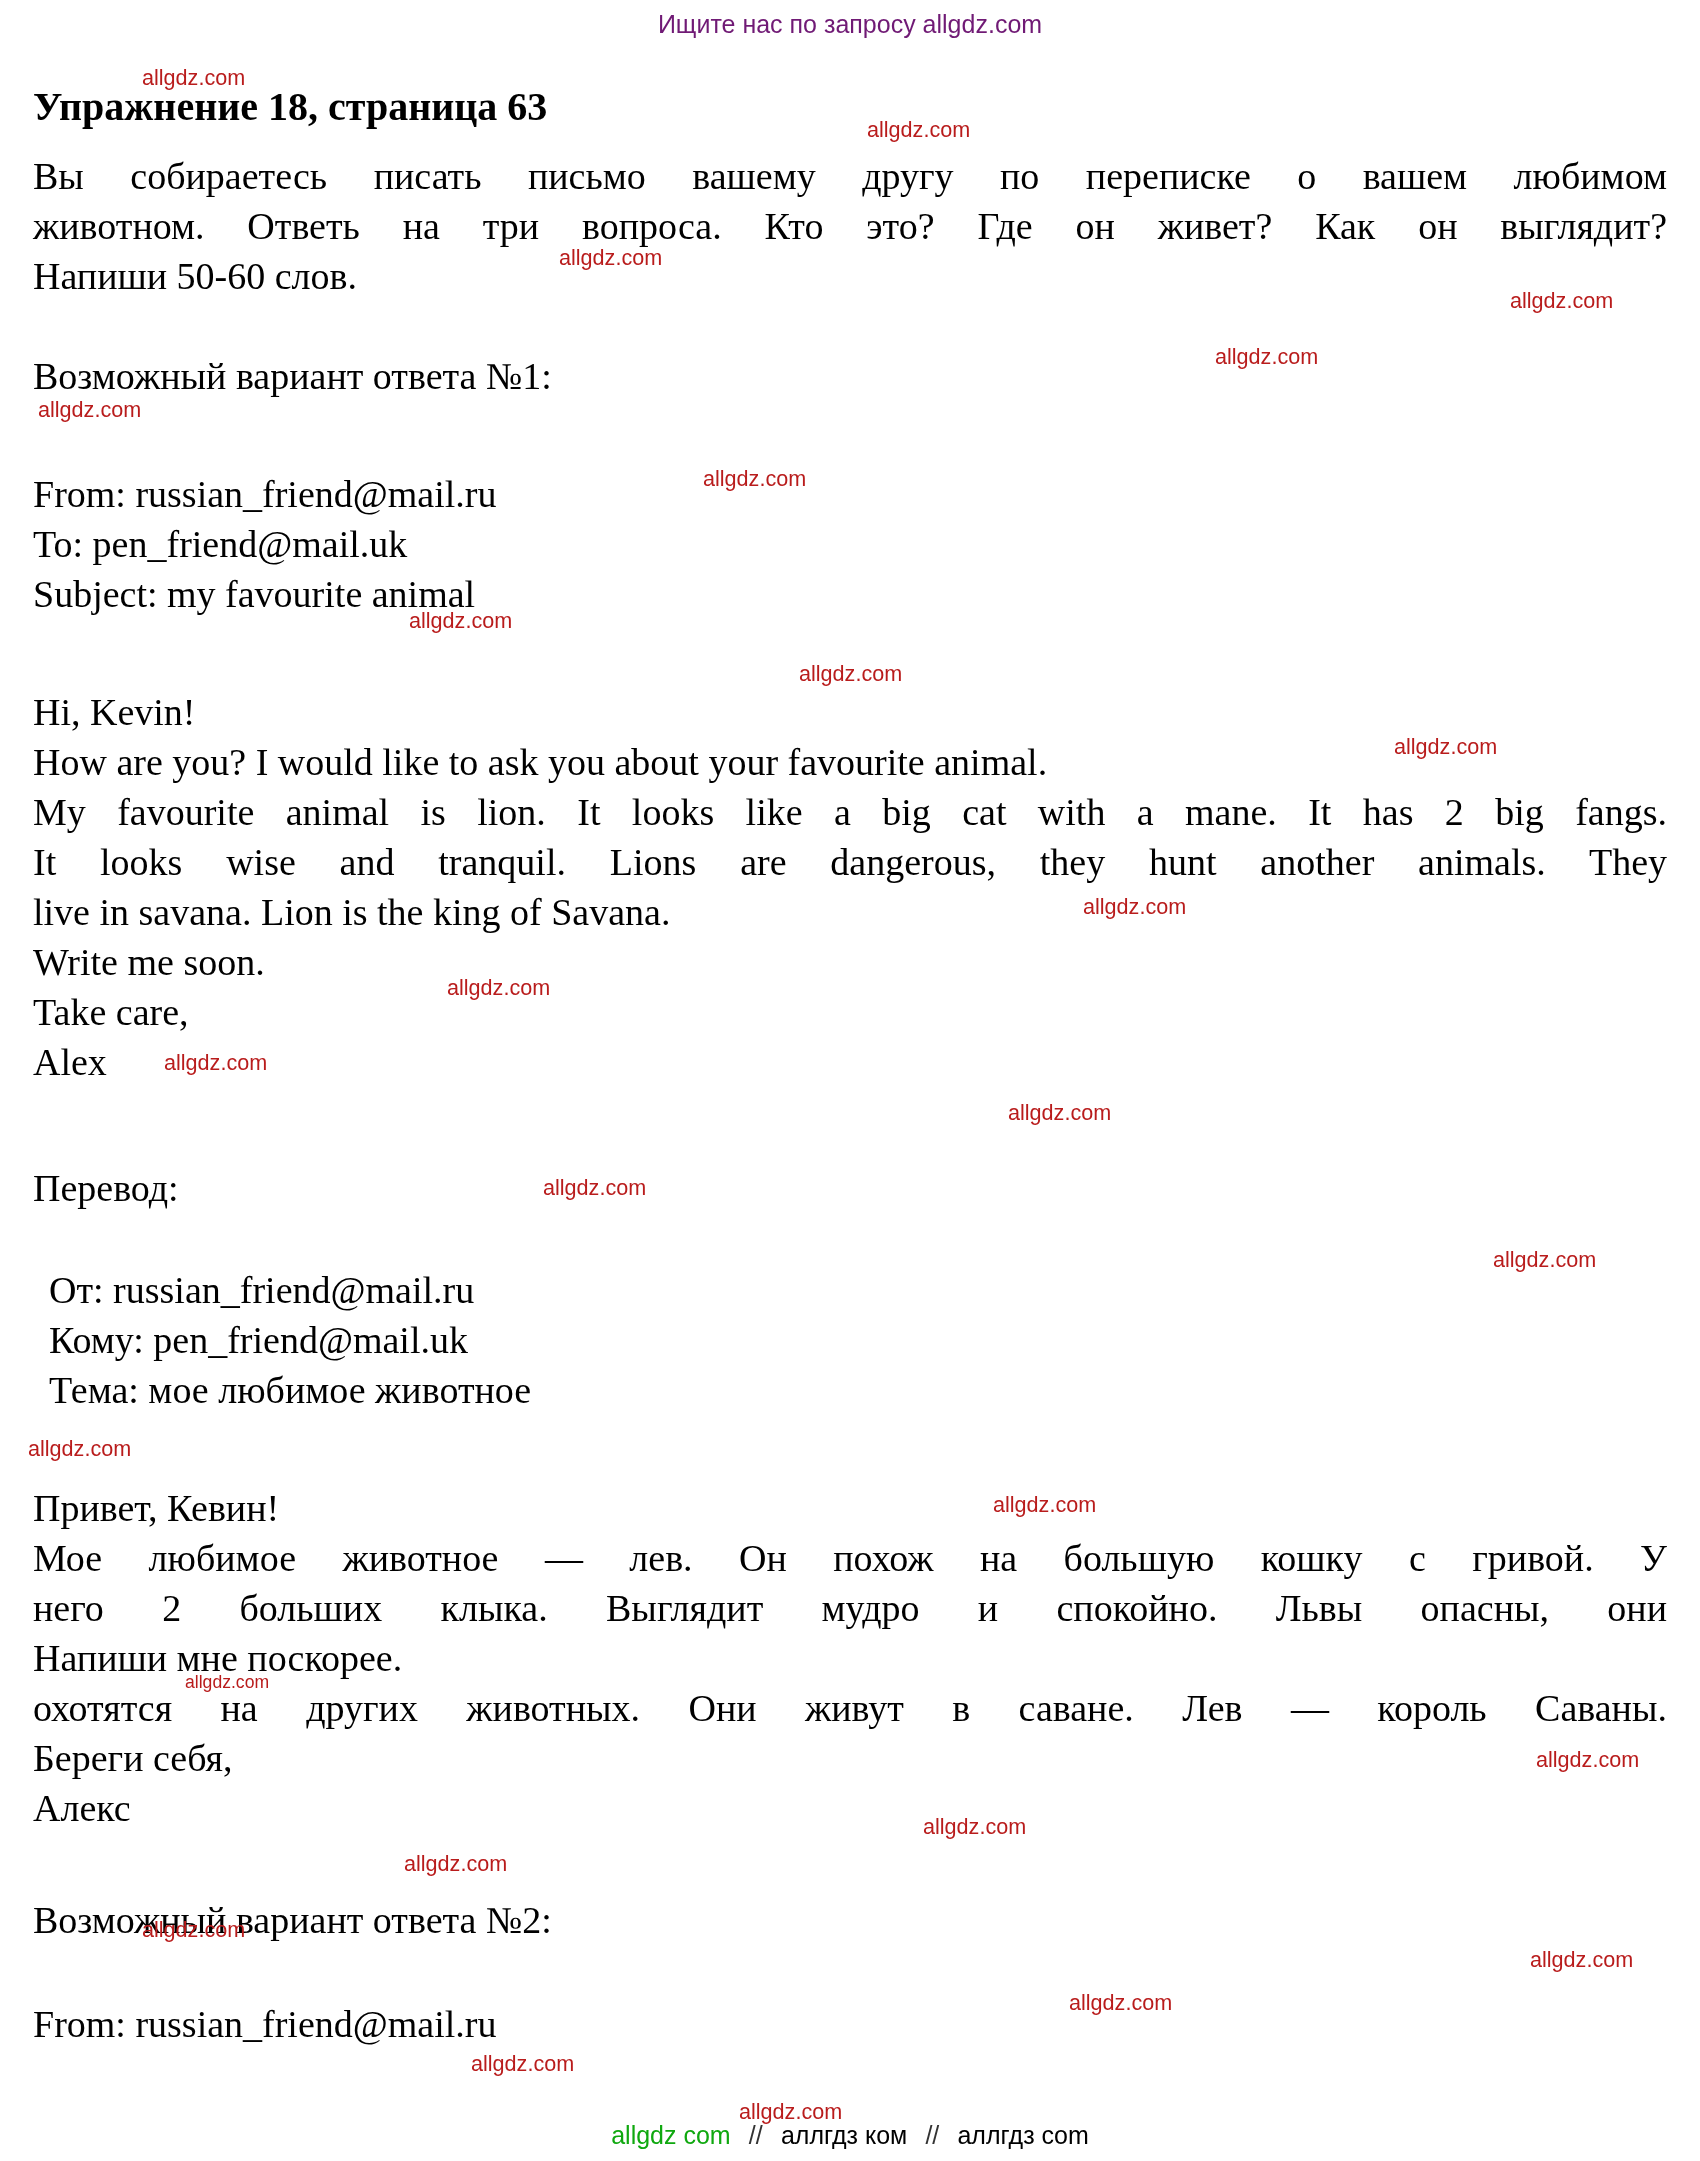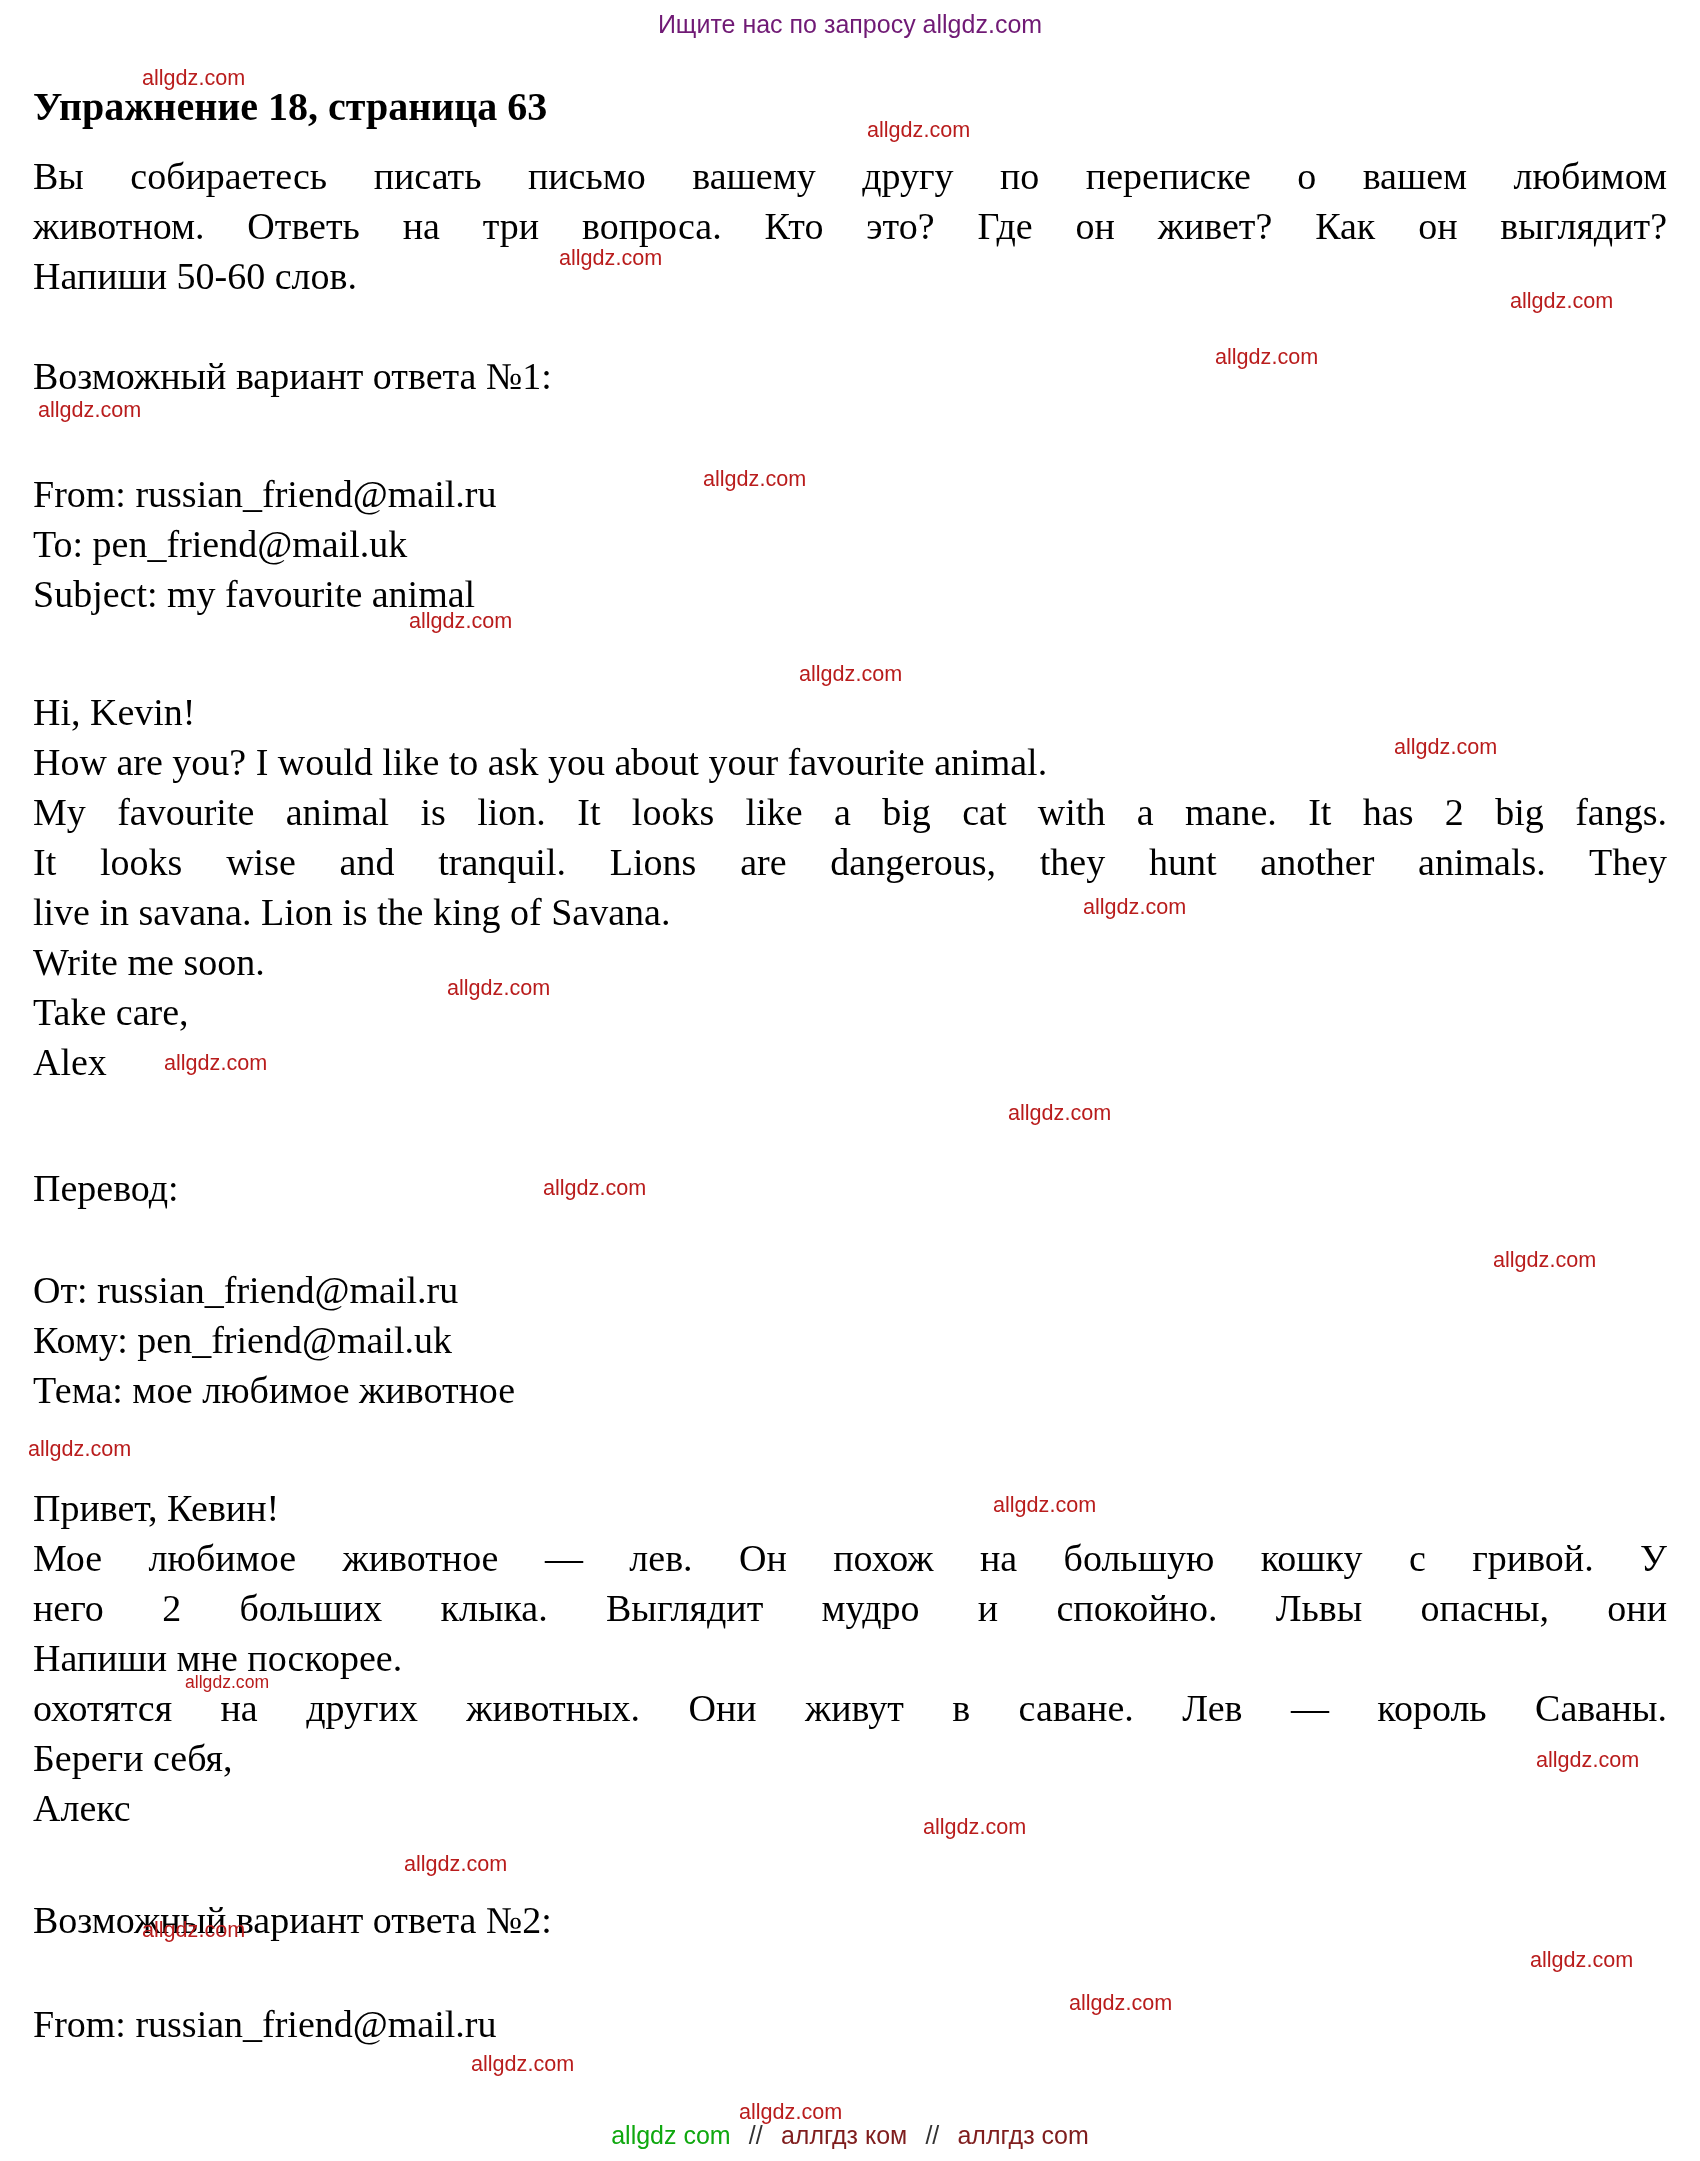--- a/index.html
+++ b/index.html
@@ -28,21 +28,21 @@
     margin-top: 45px;
     font-size: 40px;
     font-weight: bold;
     line-height: 45px;
   }
   .task { margin-top: 22.4px; }
   .variant-heading { margin-top: 50px; }
   .email-header { margin-top: 68px; }
   .email-body { margin-top: 68px; }
   .translation-heading { margin-top: 76px; }
-  .email-header-ru { margin-top: 52px; }
+  .email-header-ru { margin-top: 52px; margin-left: 16px; }
   .email-body-ru { margin-top: 68px; }
   .variant2-heading { margin-top: 62px; }
   .email2-header { margin-top: 54px; }
   .line { display: block; }
   .jl { text-align: justify; text-align-last: justify; }
   .wm {
     position: absolute;
     font-family: "Liberation Sans", sans-serif;
     font-size: 21.6px;
     line-height: 24px;
@@ -53,21 +53,21 @@
   .footer {
     position: absolute;
     left: 0;
     bottom: 11.2px;
     width: 100%;
     text-align: center;
     font-family: "Liberation Sans", sans-serif;
     font-size: 25px;
   }
   .f-green { color: #0fa80f; }
-  .f-purple { color: #7f1d1d; }
+  .f-purple { color: #000000; }
   .f-sep { color: #333333; margin: 0 11.2px; }
 </style>
 </head>
 <body>
 
 <div class="page">
 
   <div class="banner">Ищите нас по запросу allgdz.com</div>
 
   <div class="content">

